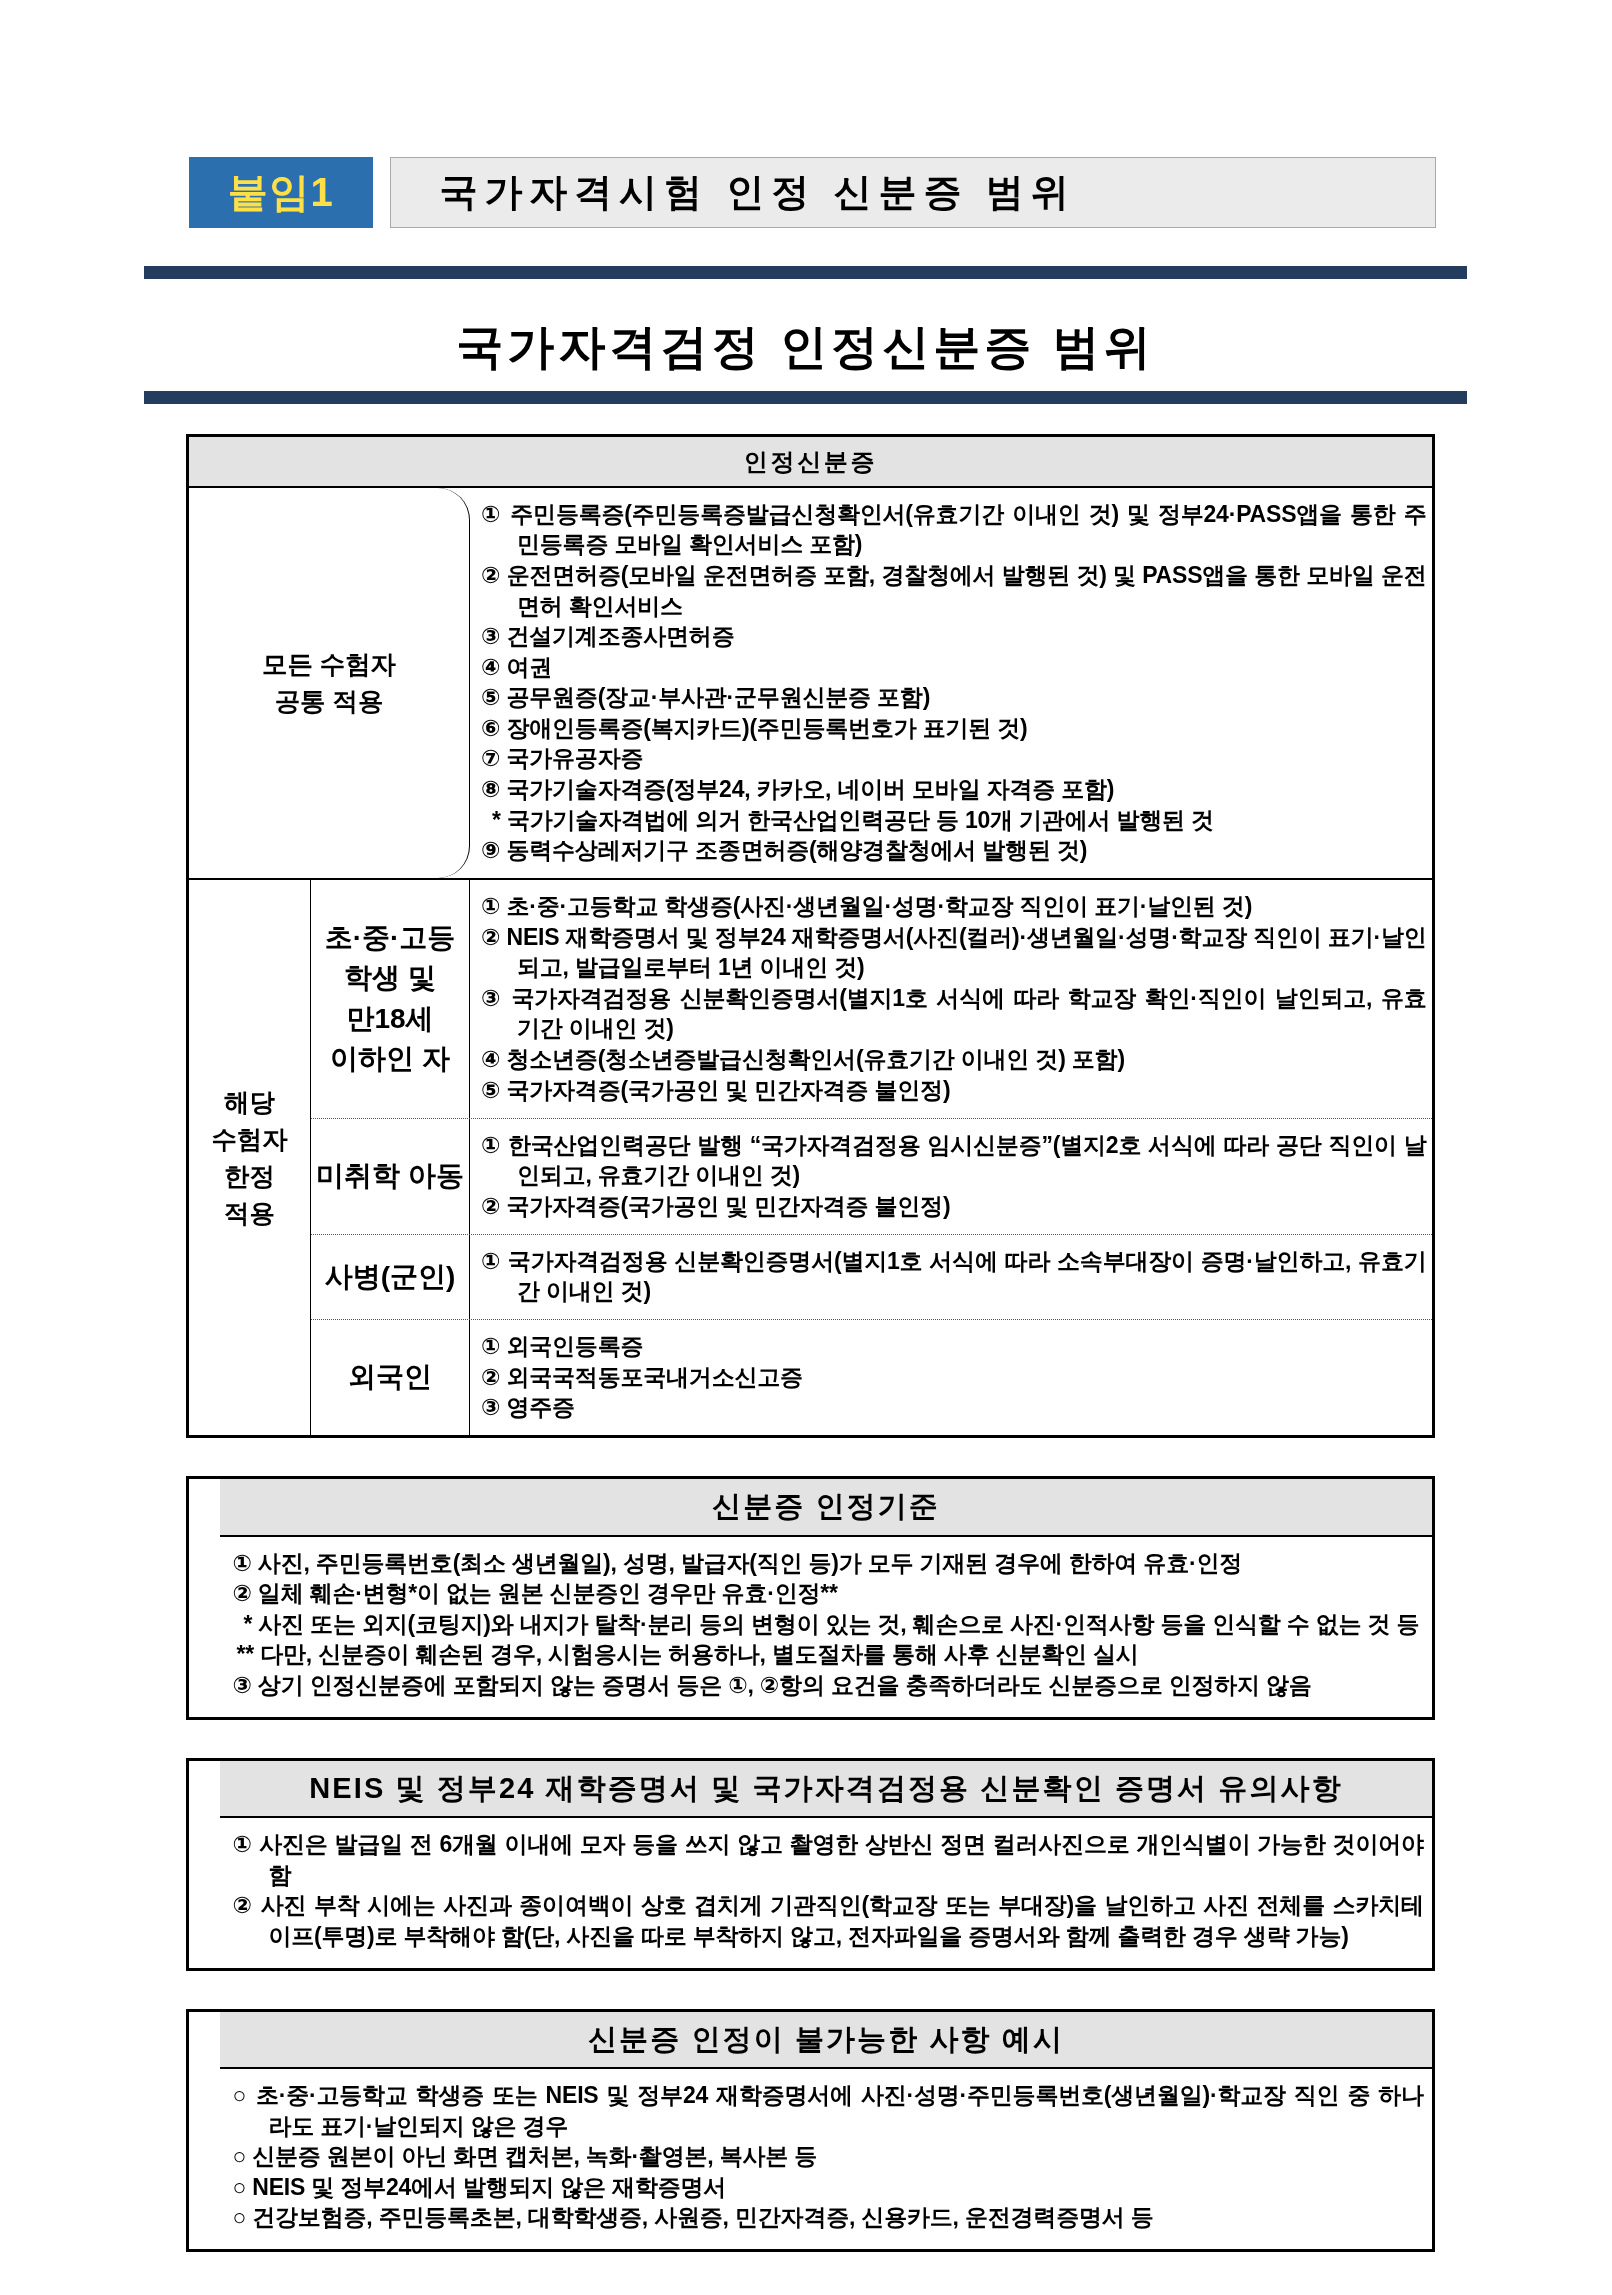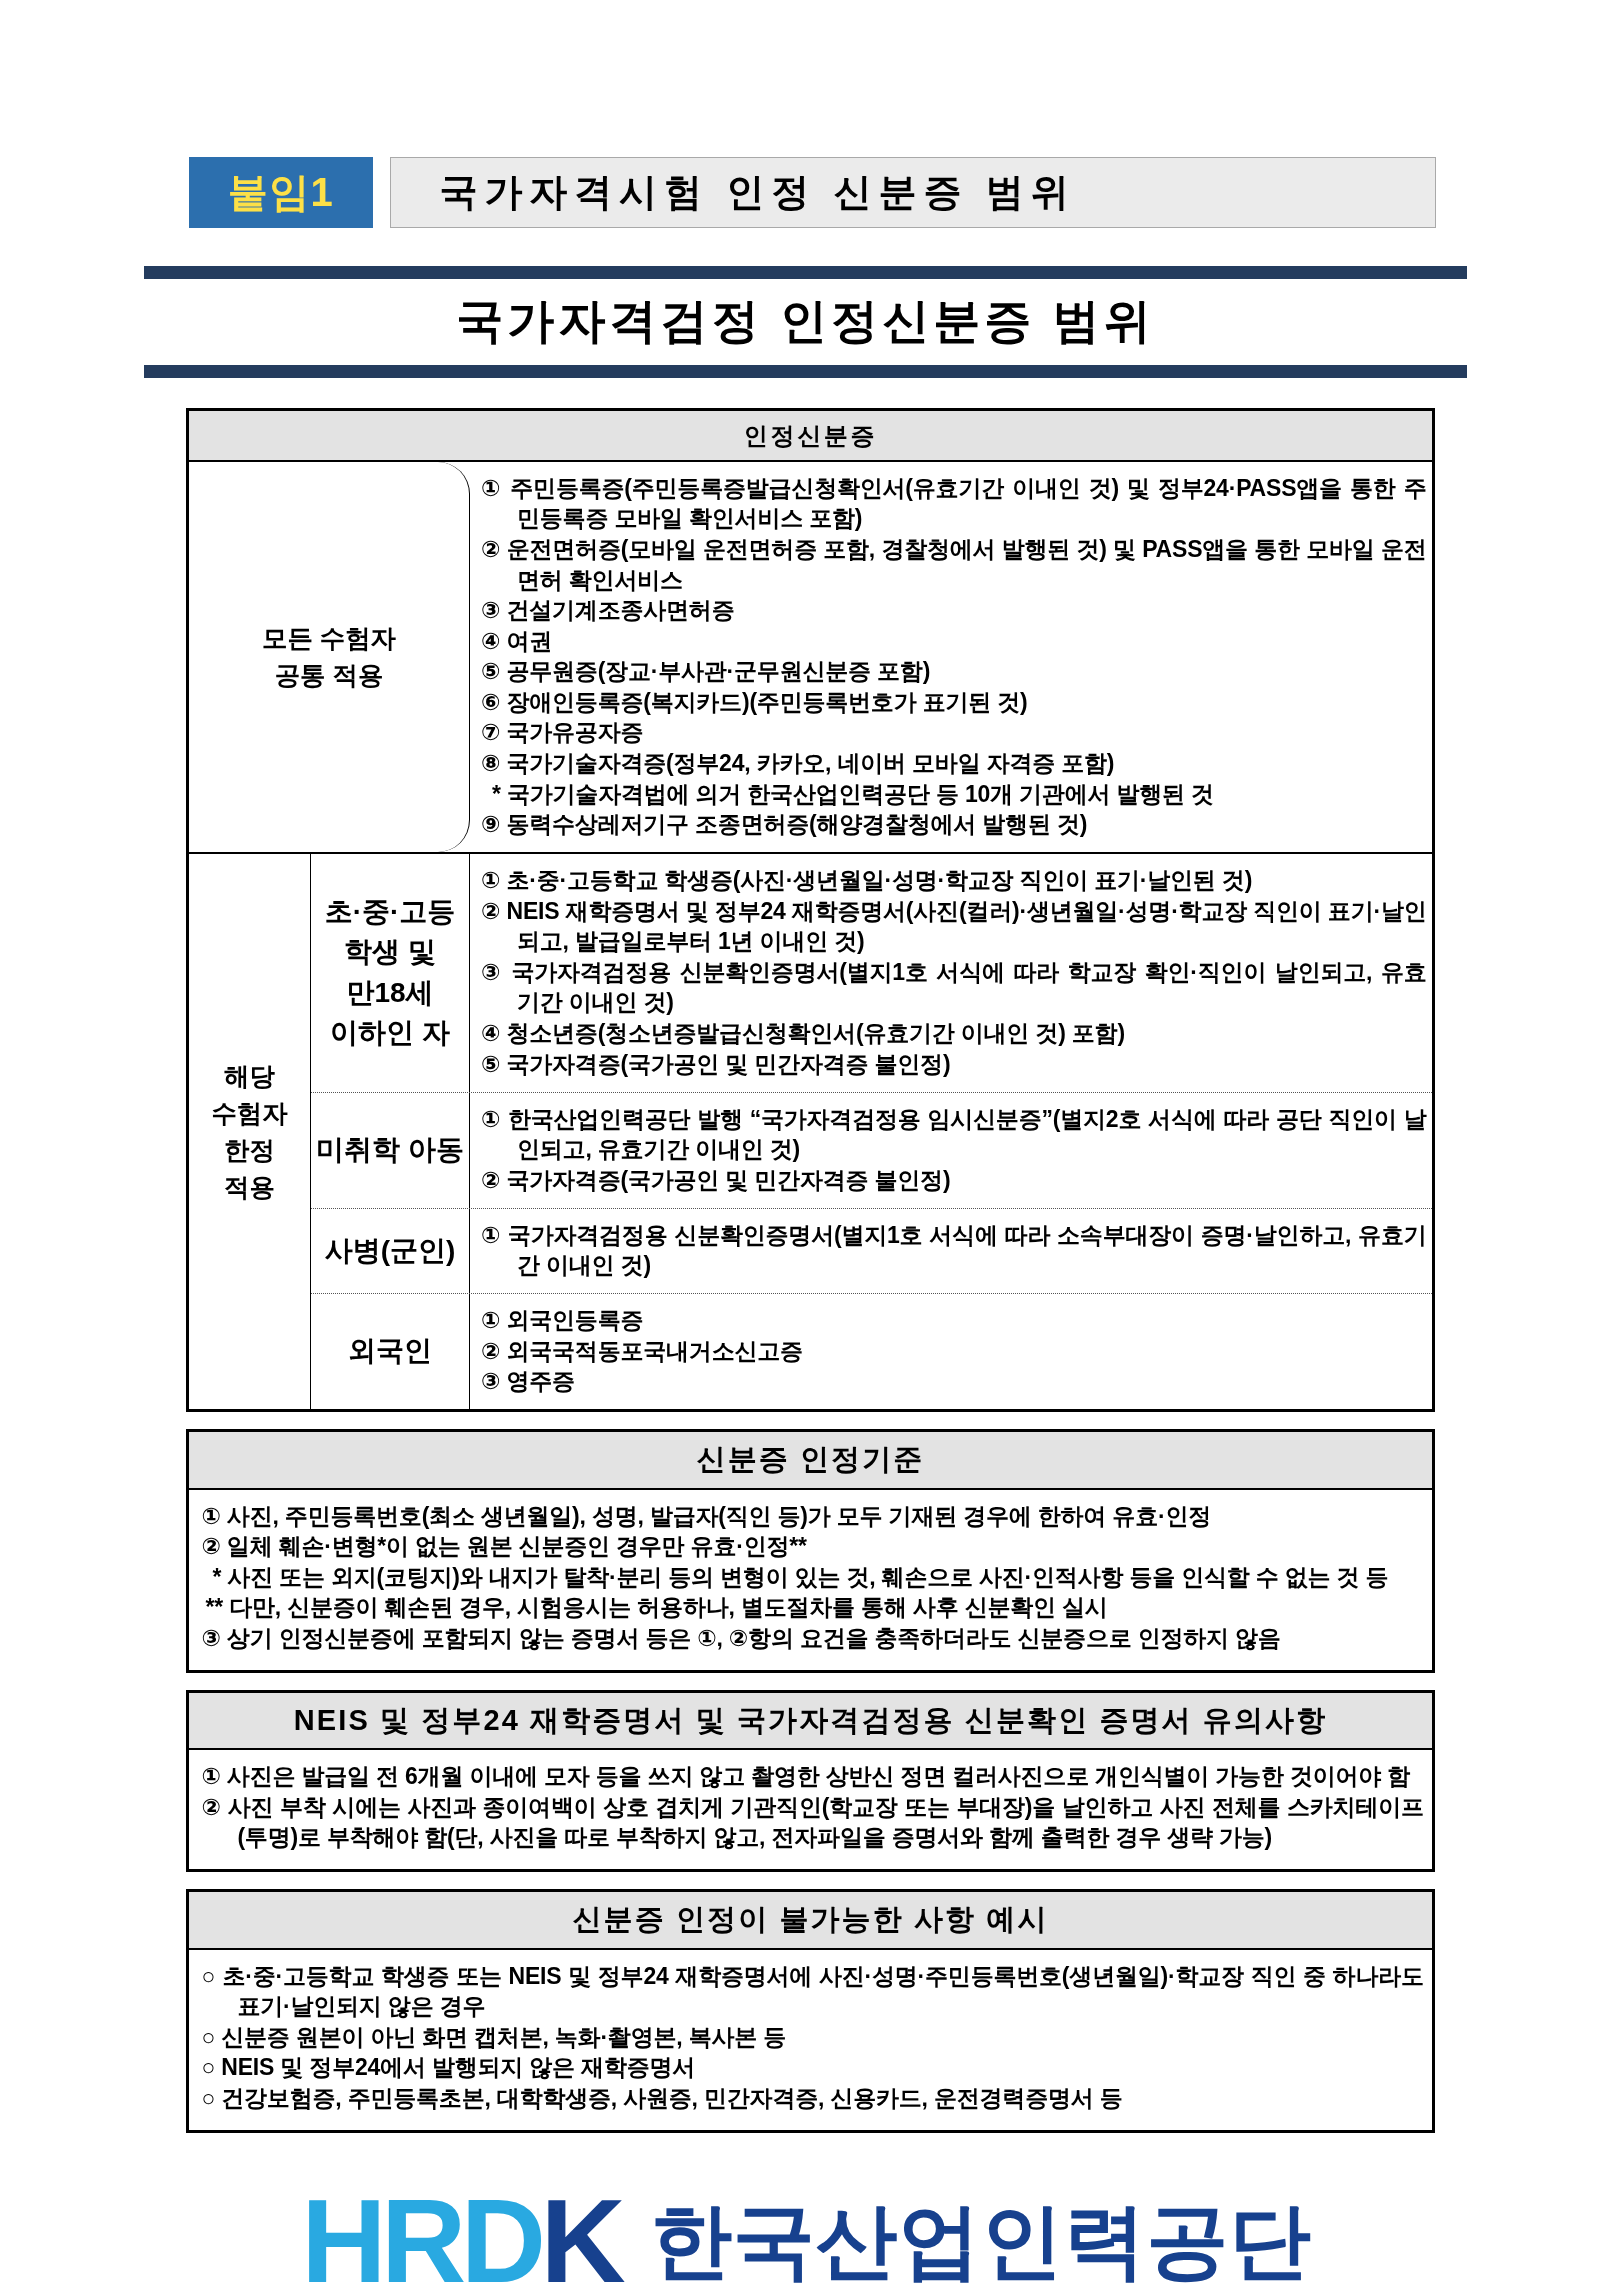--- a/index.html
+++ b/index.html
@@ -18,20 +18,21 @@
     flex:1;background:#EBEBEB;border:1.4px solid #A9A9A9;
     display:flex;align-items:center;padding-left:49px;
     font-size:38px;font-weight:bold;letter-spacing:6.9px;
   }
   
   .title-block{margin:38px 0 0 144px;width:1323px;}
   .navy-bar{height:13px;background:#243C5E;}
   .main-title{
     text-align:center;font-size:47px;font-weight:bold;letter-spacing:4.1px;
     padding:11px 0 12.4px 0;
+    margin-top:26px;
   }
   
   .doc{width:1249px;margin-left:186px;}
   
   .idtable{border:3.4px solid #000;margin-top:30px;}
   .idtable-header{
     background:#E3E3E3;text-align:center;font-size:24px;font-weight:bold;
     padding:8.2px 0;letter-spacing:2.7px;border-bottom:2.1px solid #000;
   }
   .row1{display:flex;}
@@ -47,21 +48,21 @@
   .group + .group{border-top:1.4px dotted #555;}
   .sub-scope{width:158px;flex:0 0 158px;border-right:1.4px solid #000;font-size:28px;}
   .content-cell{
     flex:1;padding:11px 5.5px 12.4px 11px;font-size:23px;font-weight:bold;
     text-align:justify;letter-spacing:-0.2px;
   }
   .li{padding-left:36px;text-indent:-36px;line-height:1.33;}
   .li.note{margin-left:11px;}
   .li.note2{margin-left:4.1px;}
   
-  .section{border:3.4px solid #000;margin-top:17px;}
+  .section{border:3.4px solid #000;margin-top:38px;padding-left:31px;}
   .section-header{
     background:#E3E3E3;border-bottom:2.1px solid #000;text-align:center;
     font-size:29px;font-weight:bold;padding:7.6px 0;letter-spacing:2.1px;
   }
   .section-body{
     padding:11px 8.2px 16.5px 12.4px;font-size:23px;font-weight:bold;text-align:justify;
     letter-spacing:-0.2px;
   }
   
   .footer{margin-top:49px;display:flex;justify-content:center;align-items:center;}

